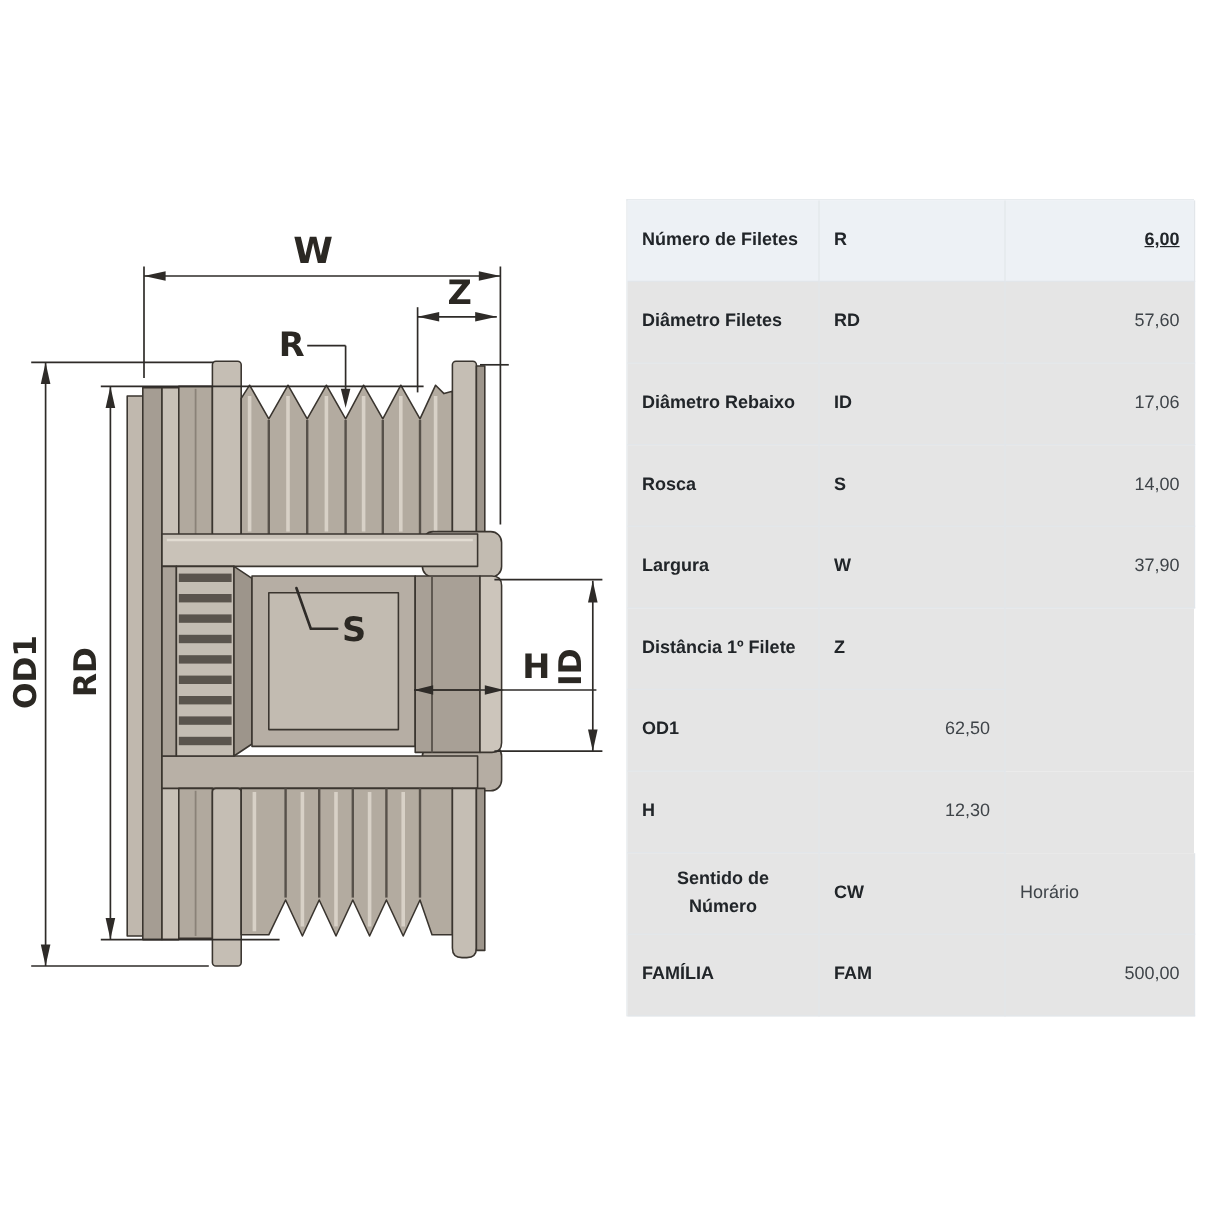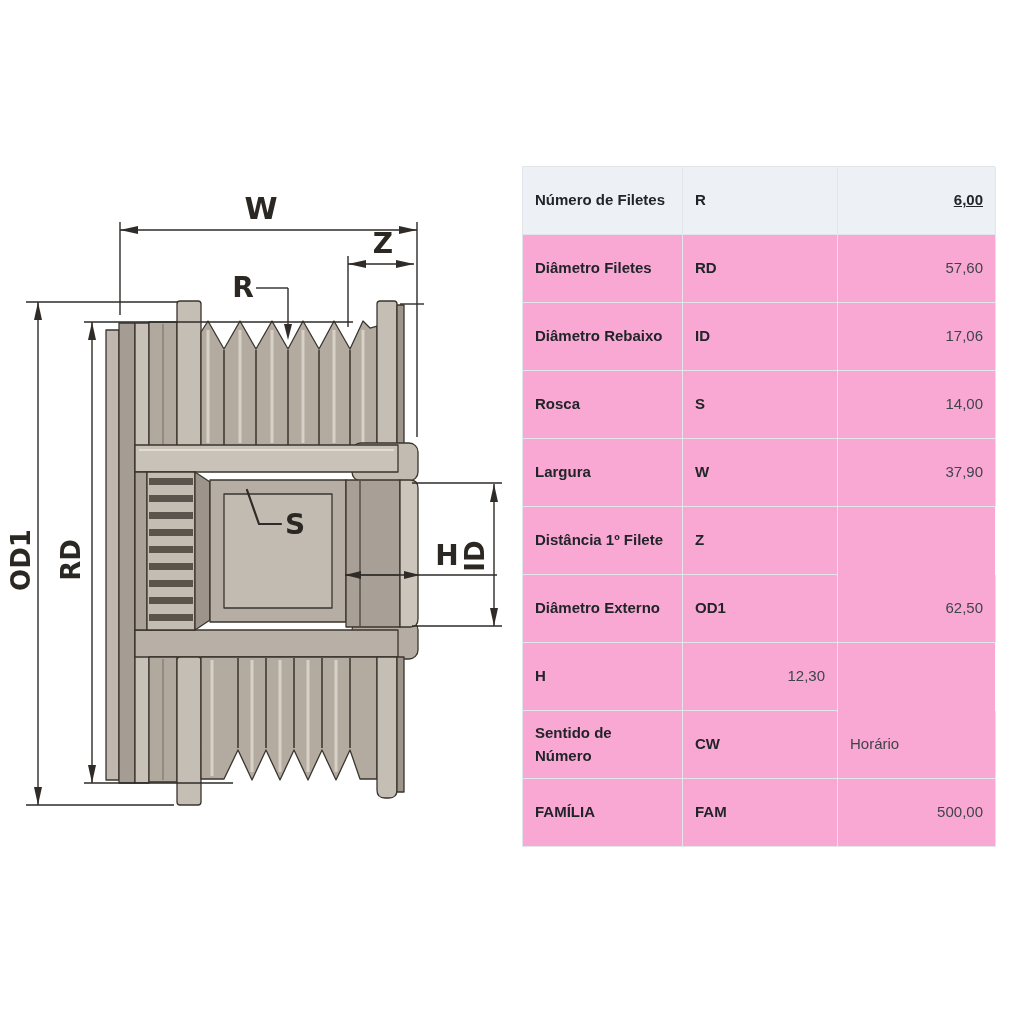--- a/index.html
+++ b/index.html
@@ -7,26 +7,26 @@
 
   
   .drawing-wrap{position:absolute;left:0;top:0;width:512px;height:1024px;}
 
   
   .spec-table{
     position:absolute;left:522px;top:166px;width:473px;
     border-top:1px solid #e2e6ea;border-left:1px solid #e2e6ea;
     box-sizing:border-box;
   }
-  .spec-row{display:grid;grid-template-columns:160px 155px 158px;height:68px;background:#f9a8d4;}
+  .spec-row{display:grid;grid-template-columns:160px 155px 158px;height:68px;background:#e5e5e5;}
   .spec-row.hl{background:#edf1f5;}
   .cell{
     border-right:1px solid #e2e6ea;border-bottom:1px solid #e2e6ea;
     display:flex;align-items:center;box-sizing:border-box;
-    padding:0 12px;font-size:15px;line-height:1.5;
+    padding:0 12px;font-size:15px;line-height:1.5;text-align:center;
   }
   .cell.label,.cell.sym{font-weight:700;color:#212529;}
   .cell.val{justify-content:flex-end;color:#3f4449;font-weight:400;}
   .cell.val.left{justify-content:flex-start;}
   .cell.val.bold{font-weight:700;color:#212529;text-decoration:underline;}
 
   
   .dimtxt{font-family:"DejaVu Sans","Liberation Sans",sans-serif;font-weight:700;fill:#2b2823;}
 </style>
 </head>
@@ -203,21 +203,20 @@
     <div class="spec-row">
     <div class="cell label">Largura</div>
     <div class="cell sym">W</div>
     <div class="cell val">37,90</div>
   </div>
     <div class="spec-row">
     <div class="cell label">Distância 1º Filete</div>
     <div class="cell sym">Z</div>
   </div>
     <div class="spec-row">
-    <div class="cell label">Diâmetro Externo</div>
     <div class="cell sym">OD1</div>
     <div class="cell val">62,50</div>
   </div>
     <div class="spec-row">
     <div class="cell sym">H</div>
     <div class="cell val">12,30</div>
   </div>
     <div class="spec-row">
     <div class="cell label">Sentido de Número</div>
     <div class="cell sym">CW</div>

